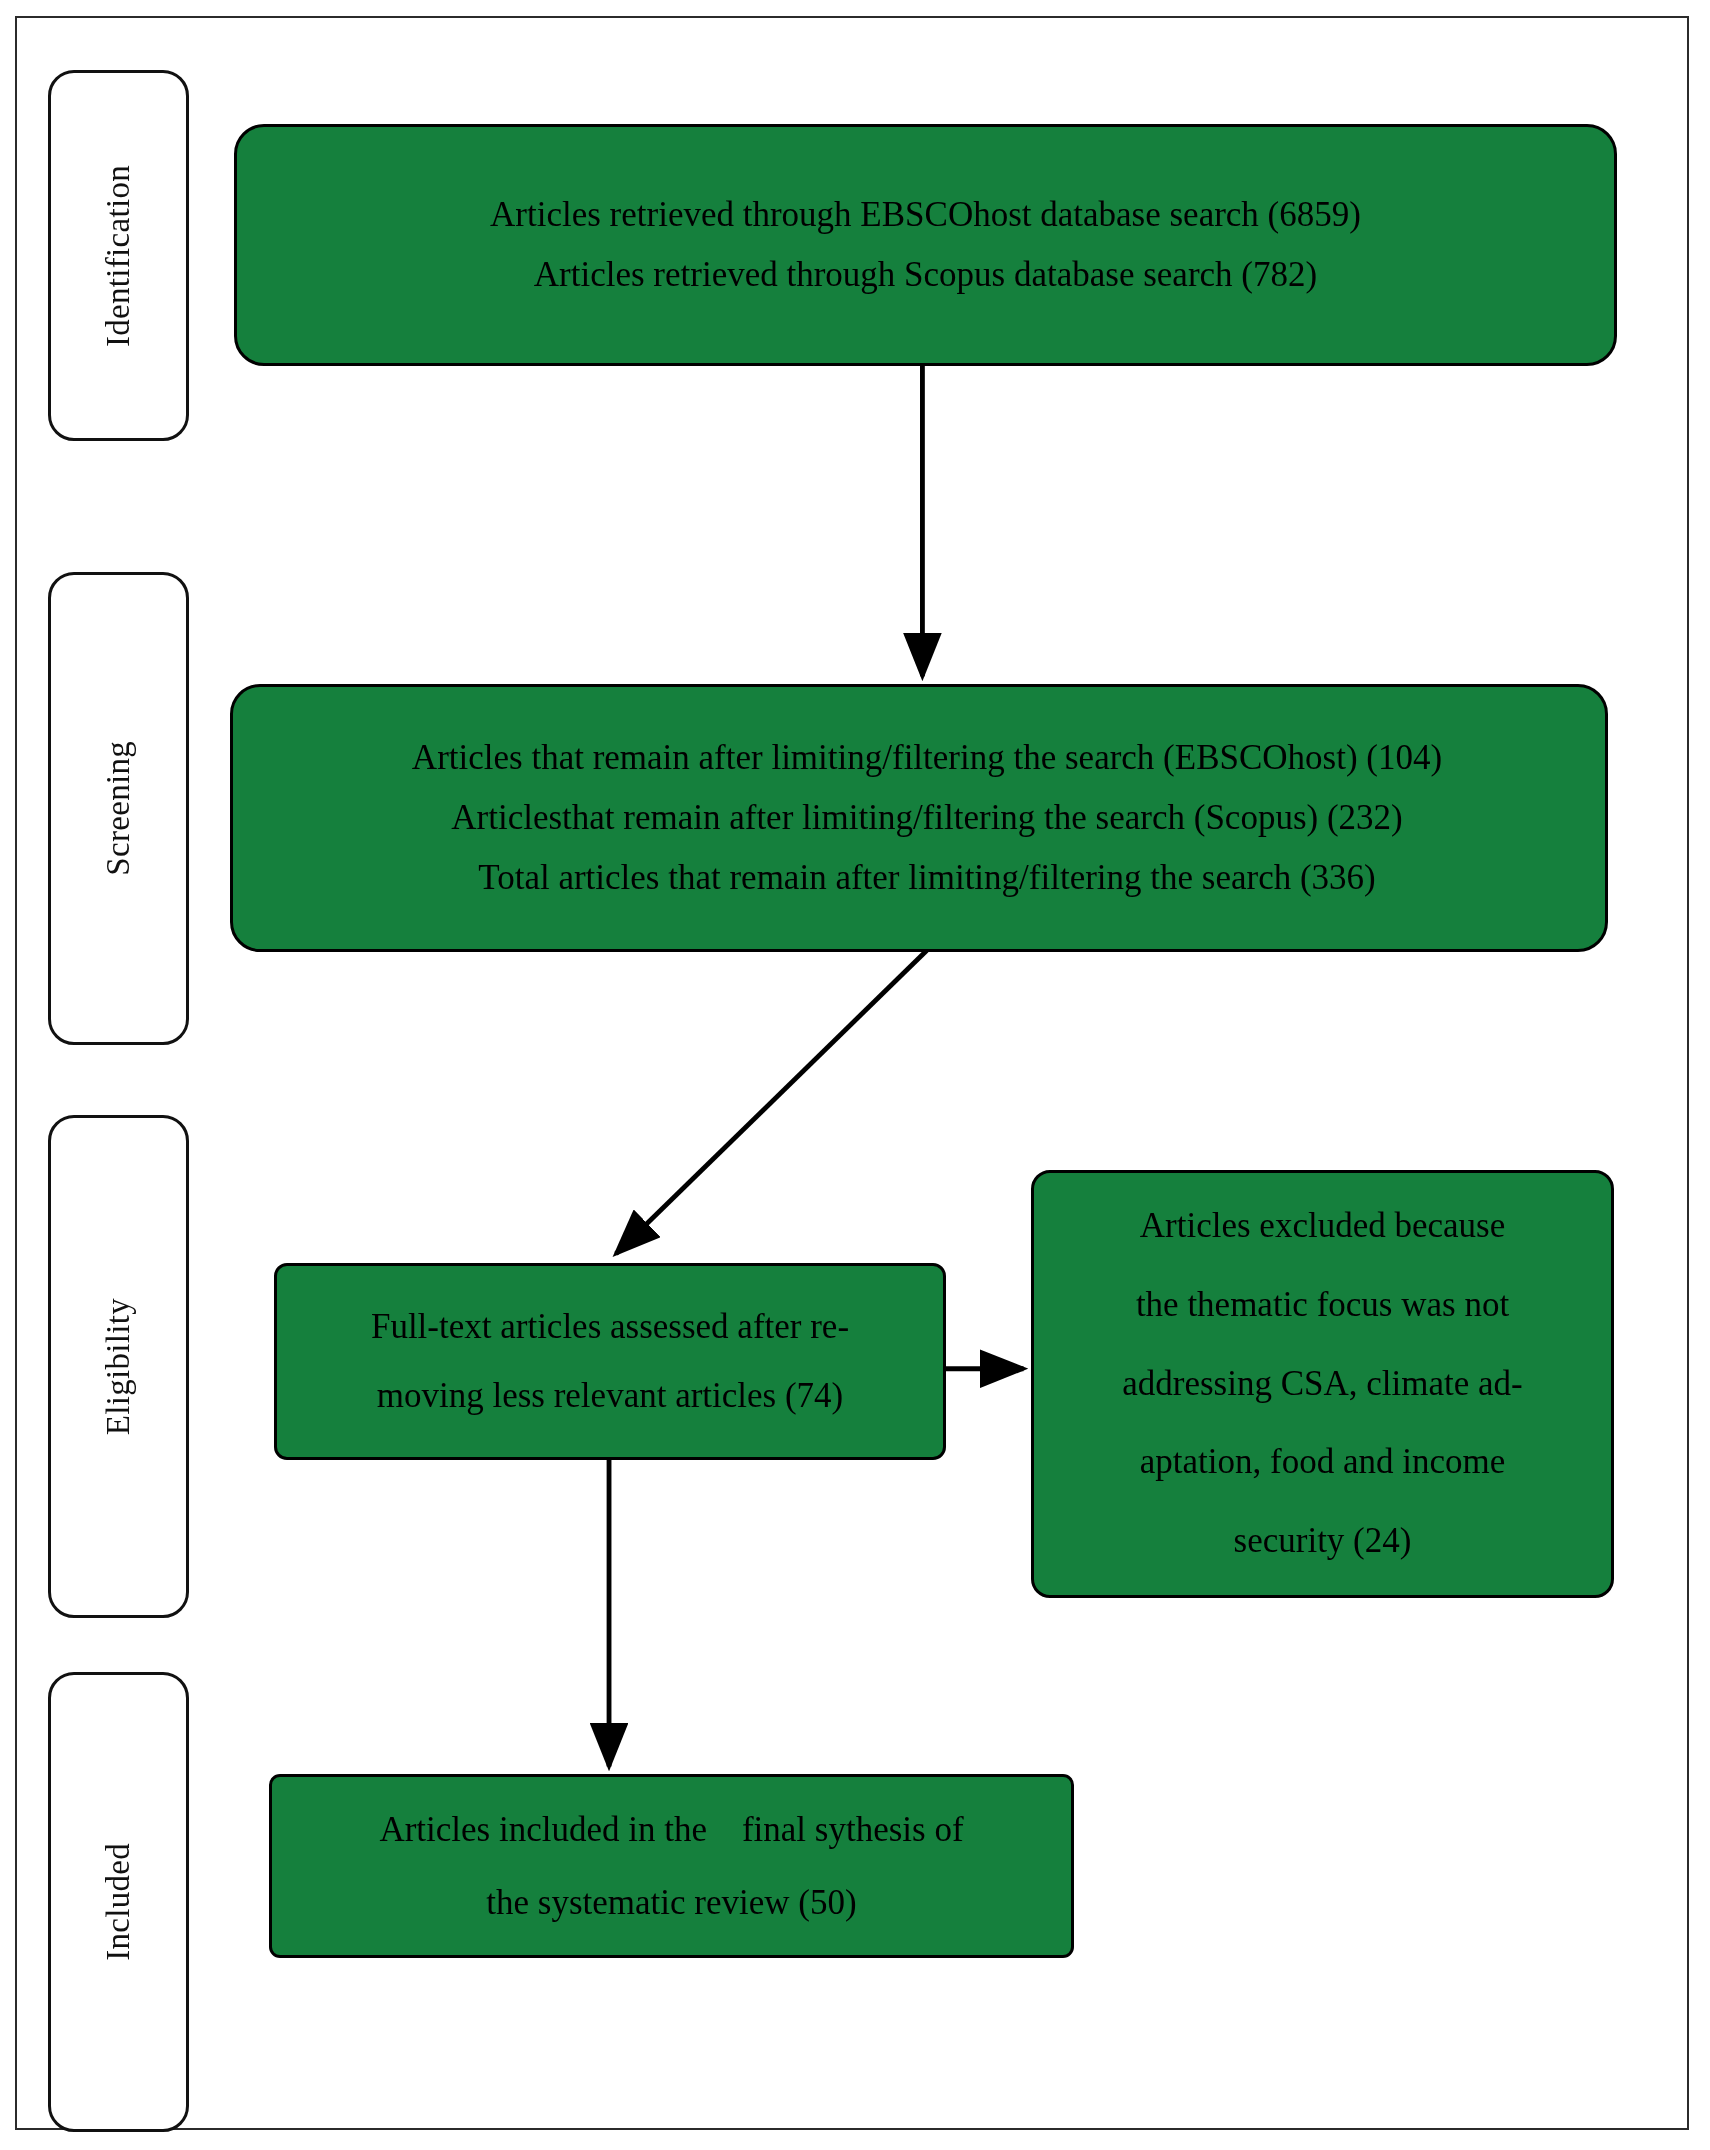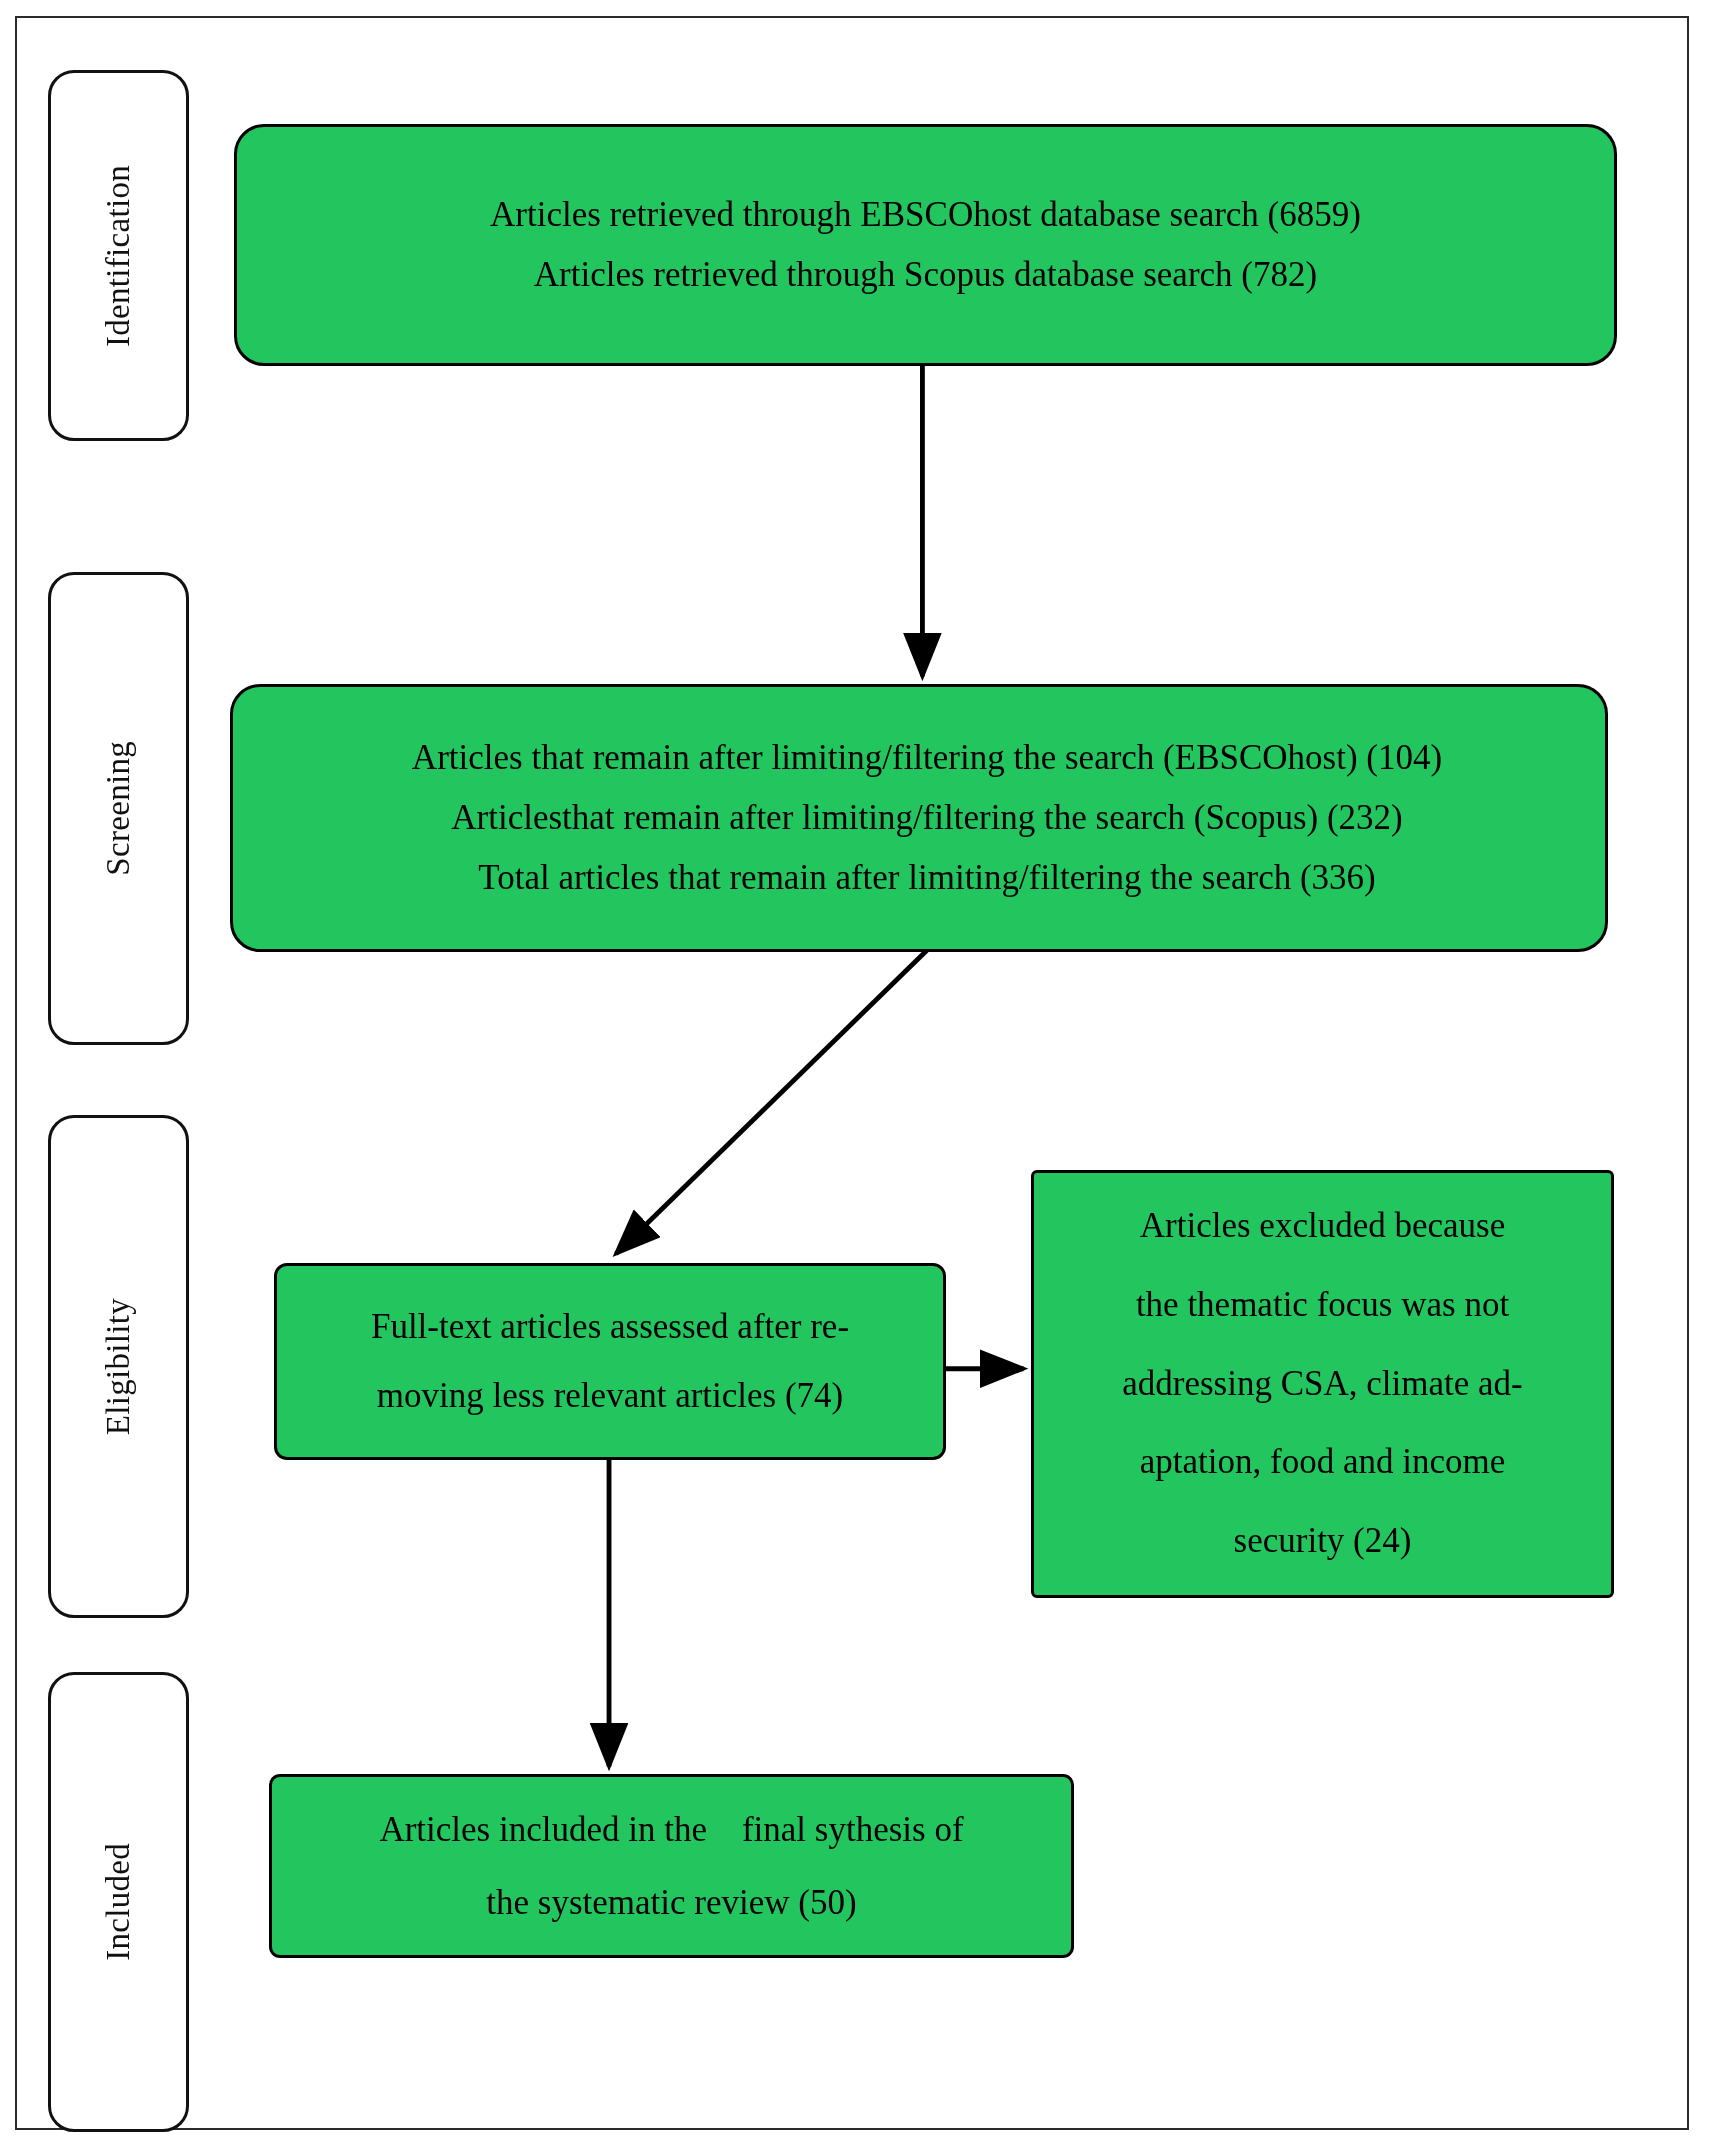--- a/index.html
+++ b/index.html
@@ -25,21 +25,21 @@
     height: 2114px;
     border: 2.7px solid #2b2b2b;
     box-sizing: border-box;
     background: transparent;
   }
   
   .node {
     position: absolute;
     box-sizing: border-box;
     border: 3.8px solid #000000;
-    background: #22c55e;
+    background: #15803d;
     display: flex;
     flex-direction: column;
     align-items: center;
     justify-content: center;
     text-align: center;
     color: #000000;
   }
   .node .line {
     display: block;
     width: 100%;
@@ -87,21 +87,21 @@
     padding-left: 16px;
   }
   #box-eligibility {
     left: 274px; top: 1263px; width: 672px; height: 197px;
     border-radius: 13px;
     font-size: 35px;
     line-height: 1.95;
   }
   #box-excluded {
     left: 1031px; top: 1170px; width: 583px; height: 428px;
-    border-radius: 6px;
+    border-radius: 19px;
     font-size: 35px;
     line-height: 2.25;
   }
   #box-included {
     left: 269px; top: 1774px; width: 805px; height: 184px;
     border-radius: 11px;
     font-size: 35px;
     line-height: 2.1;
   }
 

